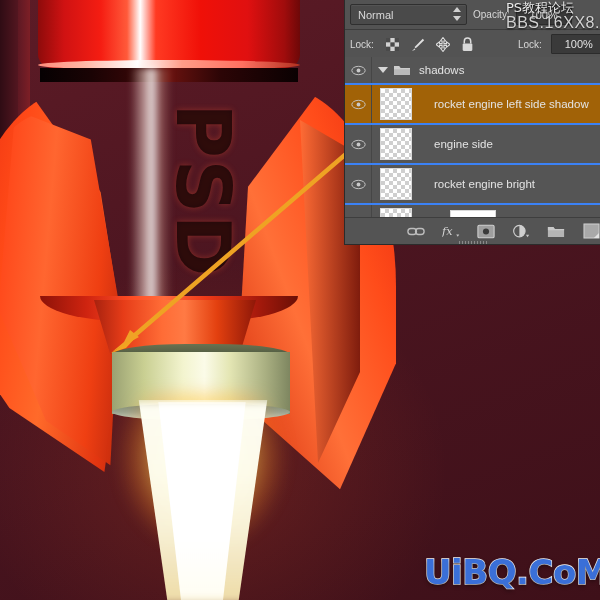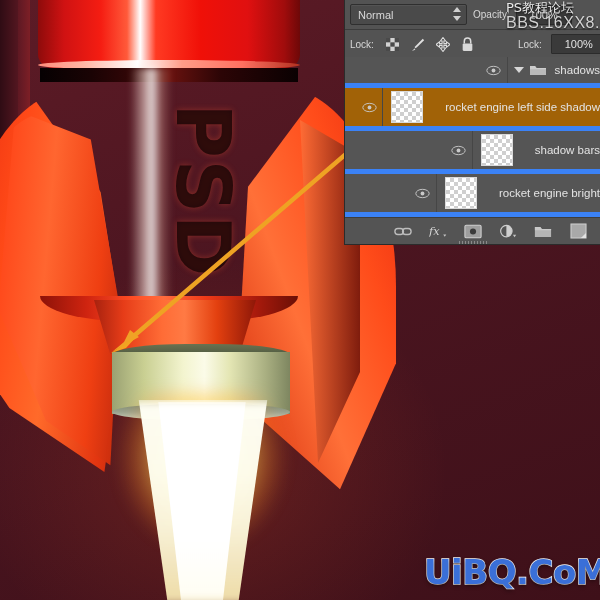--- a/index.html
+++ b/index.html
@@ -189,24 +189,23 @@
   .ps-row-lock{
     height:28px;display:flex;align-items:center;padding:0 5px;gap:9px;
     border-bottom:1px solid #3c3c3c;
   }
   .lockicons{display:flex;align-items:center;gap:11px;margin-left:3px;}
   .li{width:14px;height:14px;display:flex;align-items:center;justify-content:center;}
 
   .layer-list{position:absolute;left:0;top:57px;right:0;bottom:27px;overflow:hidden;}
   .layer-row{
     height:38px;display:flex;align-items:center;
-    border-bottom:5px solid #3b82f6;
+    border-bottom:2px solid #3b82f6;
     position:relative;
     background:#555555;
-    justify-content:flex-end;
   }
   .layer-row.selected{background:#a16207;}
   .eye-cell{
     width:26px;height:100%;display:flex;align-items:center;justify-content:center;
     border-right:1px solid #464646;flex:0 0 26px;
   }
   .thumb-cell{
     width:62px;height:100%;display:flex;align-items:center;justify-content:flex-start;
     padding-left:8px;flex:0 0 62px;box-sizing:border-box;
   }
@@ -228,21 +227,21 @@
   .disclose{
     width:0;height:0;border-left:5px solid transparent;border-right:5px solid transparent;border-top:6px solid #d7d7d7;
     margin-right:5px;
   }
   .folder-ico{width:18px;height:14px;margin-right:8px;}
 
   .ps-bottombar{
     position:absolute;left:0;right:0;bottom:0;height:27px;
     background:#545454;border-top:1px solid #3e3e3e;
     display:flex;align-items:center;justify-content:flex-end;gap:17px;
-    padding-right:13px;box-sizing:border-box;
+    padding-right:0;box-sizing:border-box;
   }
   .bb-ico{width:18px;height:18px;display:flex;align-items:center;justify-content:center;}
   .grip{
     position:absolute;left:50%;transform:translateX(-50%);bottom:-1px;
     width:28px;height:4px;
     background:repeating-linear-gradient(90deg,#8a8a8a 0 1px, transparent 1px 3px);
   }
 
   
   .wm-top{
@@ -408,21 +407,21 @@
       <div class="layer-row">
         <div class="eye-cell">
           <svg width="15" height="11" viewBox="0 0 18 12">
             <ellipse cx="9" cy="6" rx="8" ry="5" fill="none" stroke="#c9c9c9" stroke-width="1.1"></ellipse>
             <circle cx="9" cy="6" r="2.3" fill="#c9c9c9"></circle>
           </svg>
         </div>
         <div class="thumb-cell">
           <span class="thumb"></span>
         </div>
-        <span class="layer-name">shadow bars</span>
+        <span class="layer-name">engine side</span>
       </div>
 
       <div class="layer-row">
         <div class="eye-cell">
           <svg width="15" height="11" viewBox="0 0 18 12">
             <ellipse cx="9" cy="6" rx="8" ry="5" fill="none" stroke="#c9c9c9" stroke-width="1.1"></ellipse>
             <circle cx="9" cy="6" r="2.3" fill="#c9c9c9"></circle>
           </svg>
         </div>
         <div class="thumb-cell">

